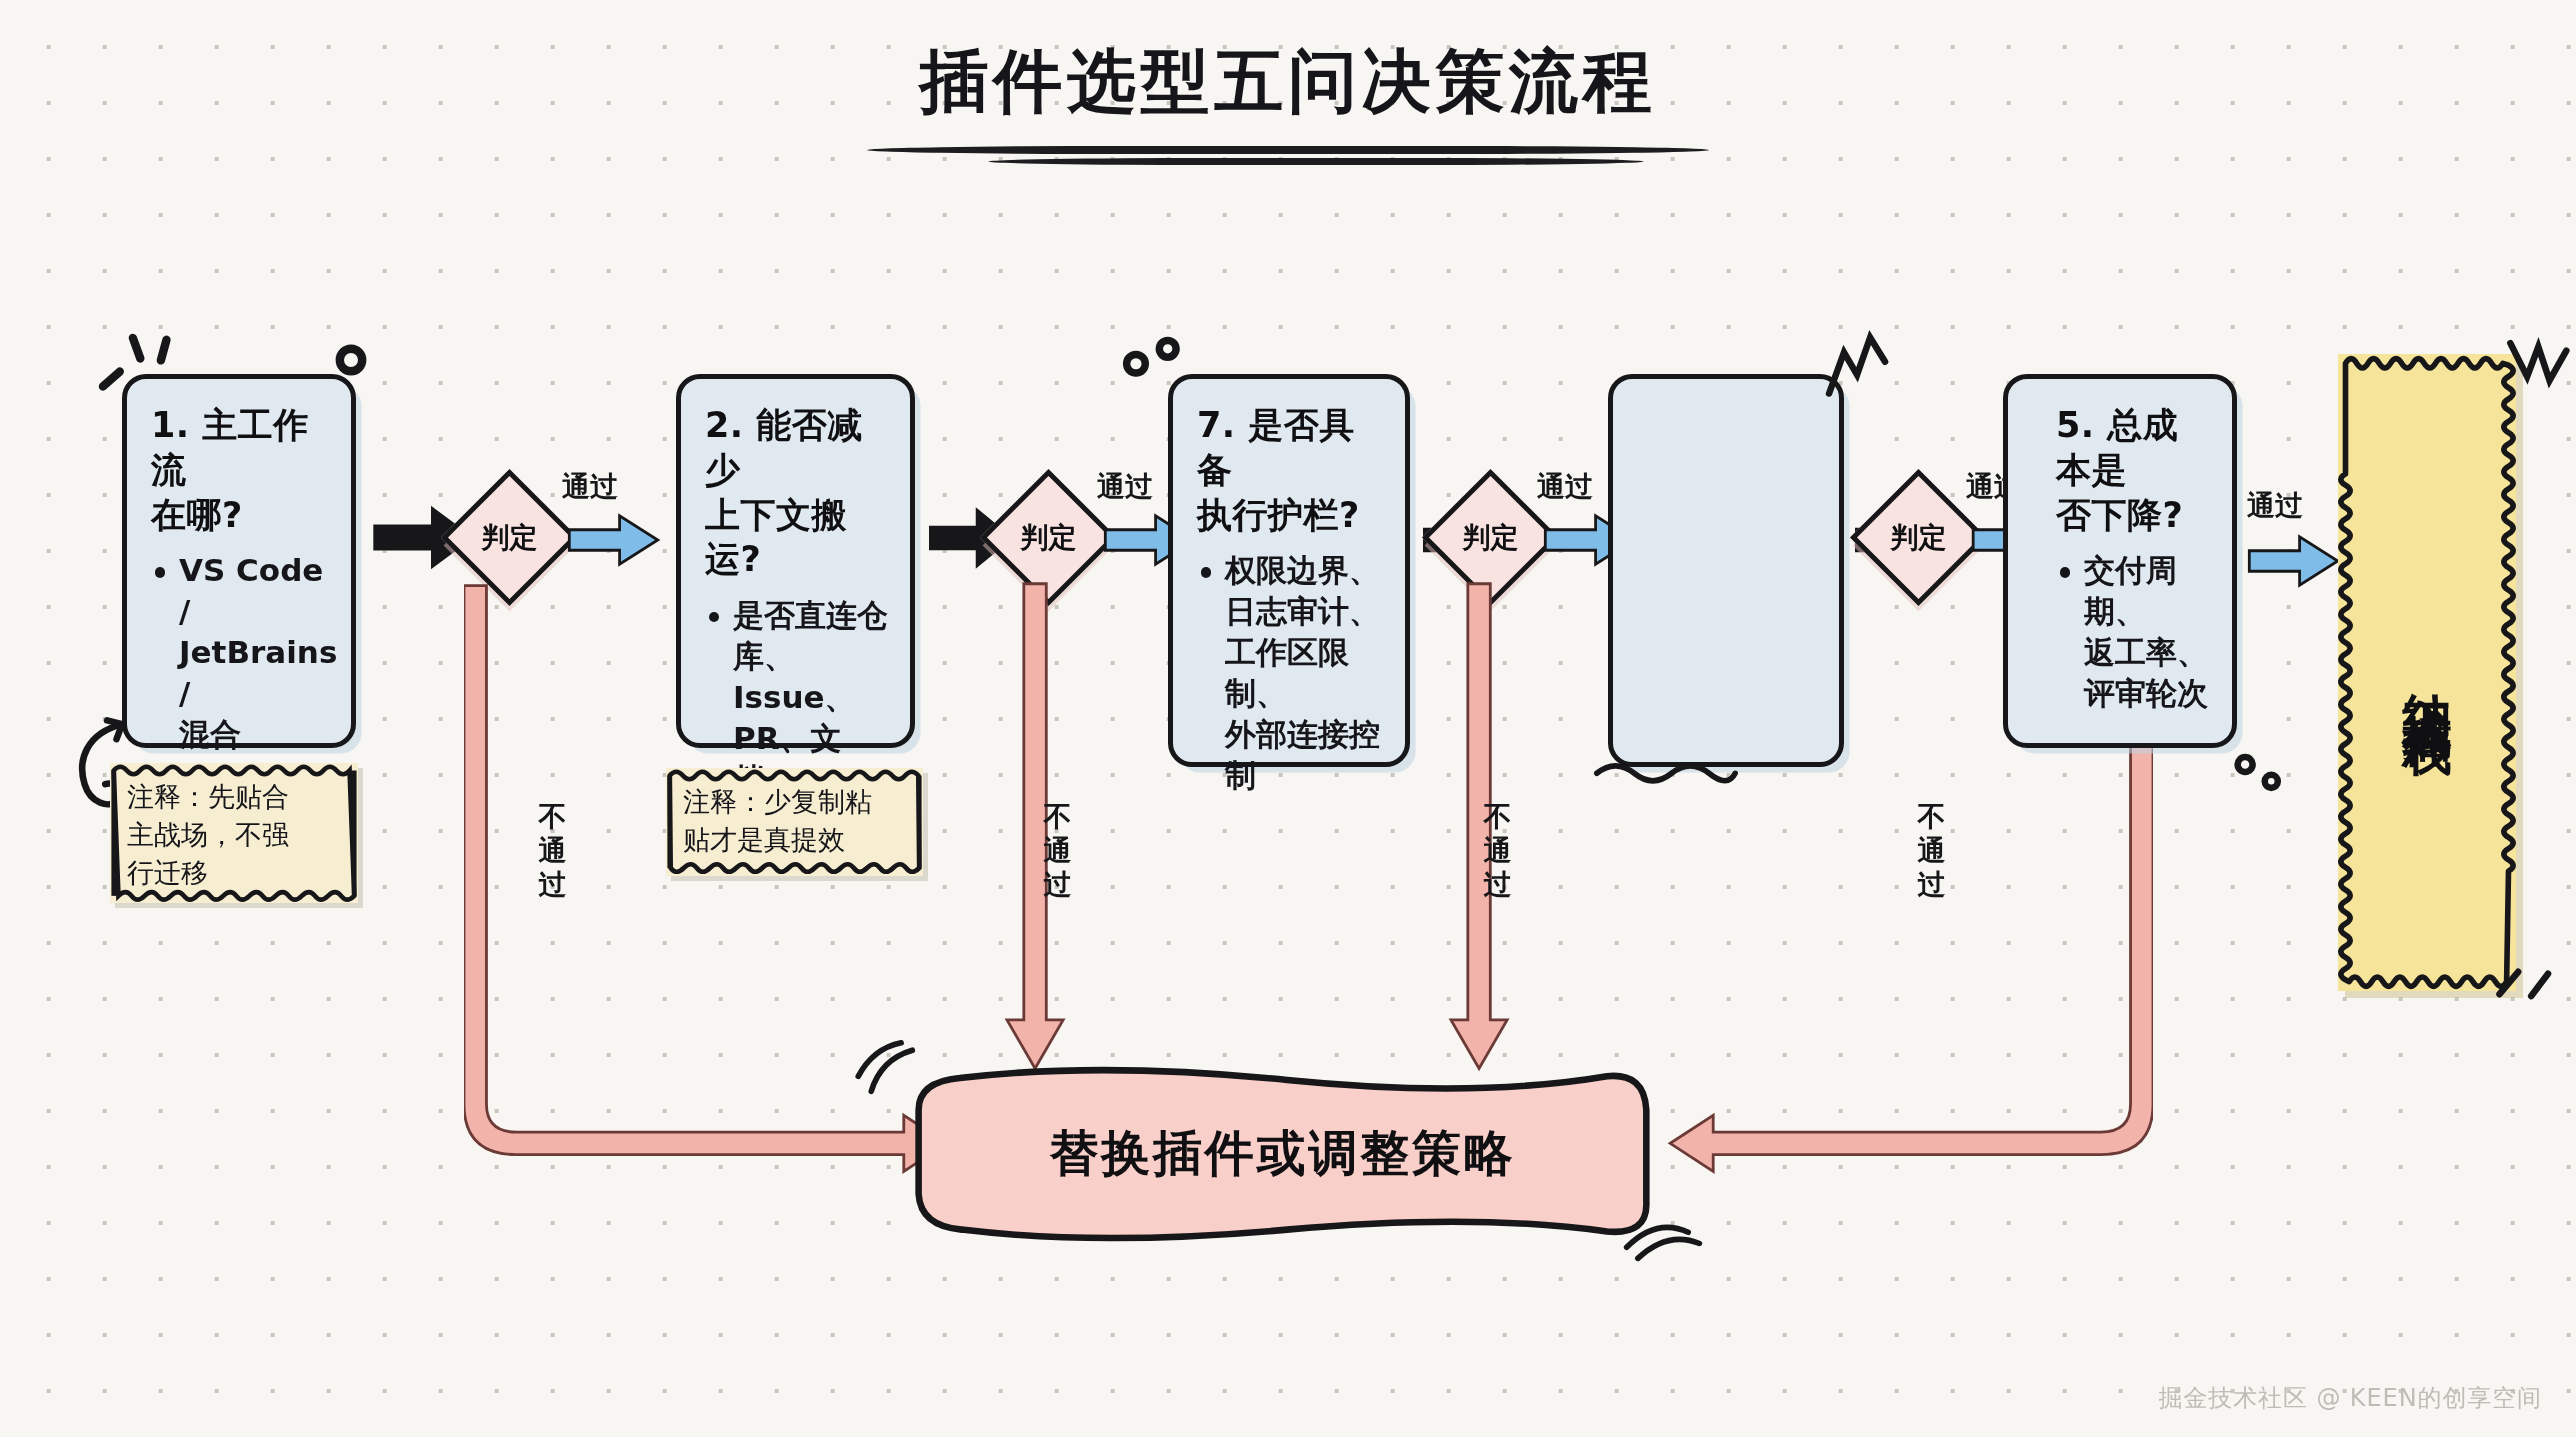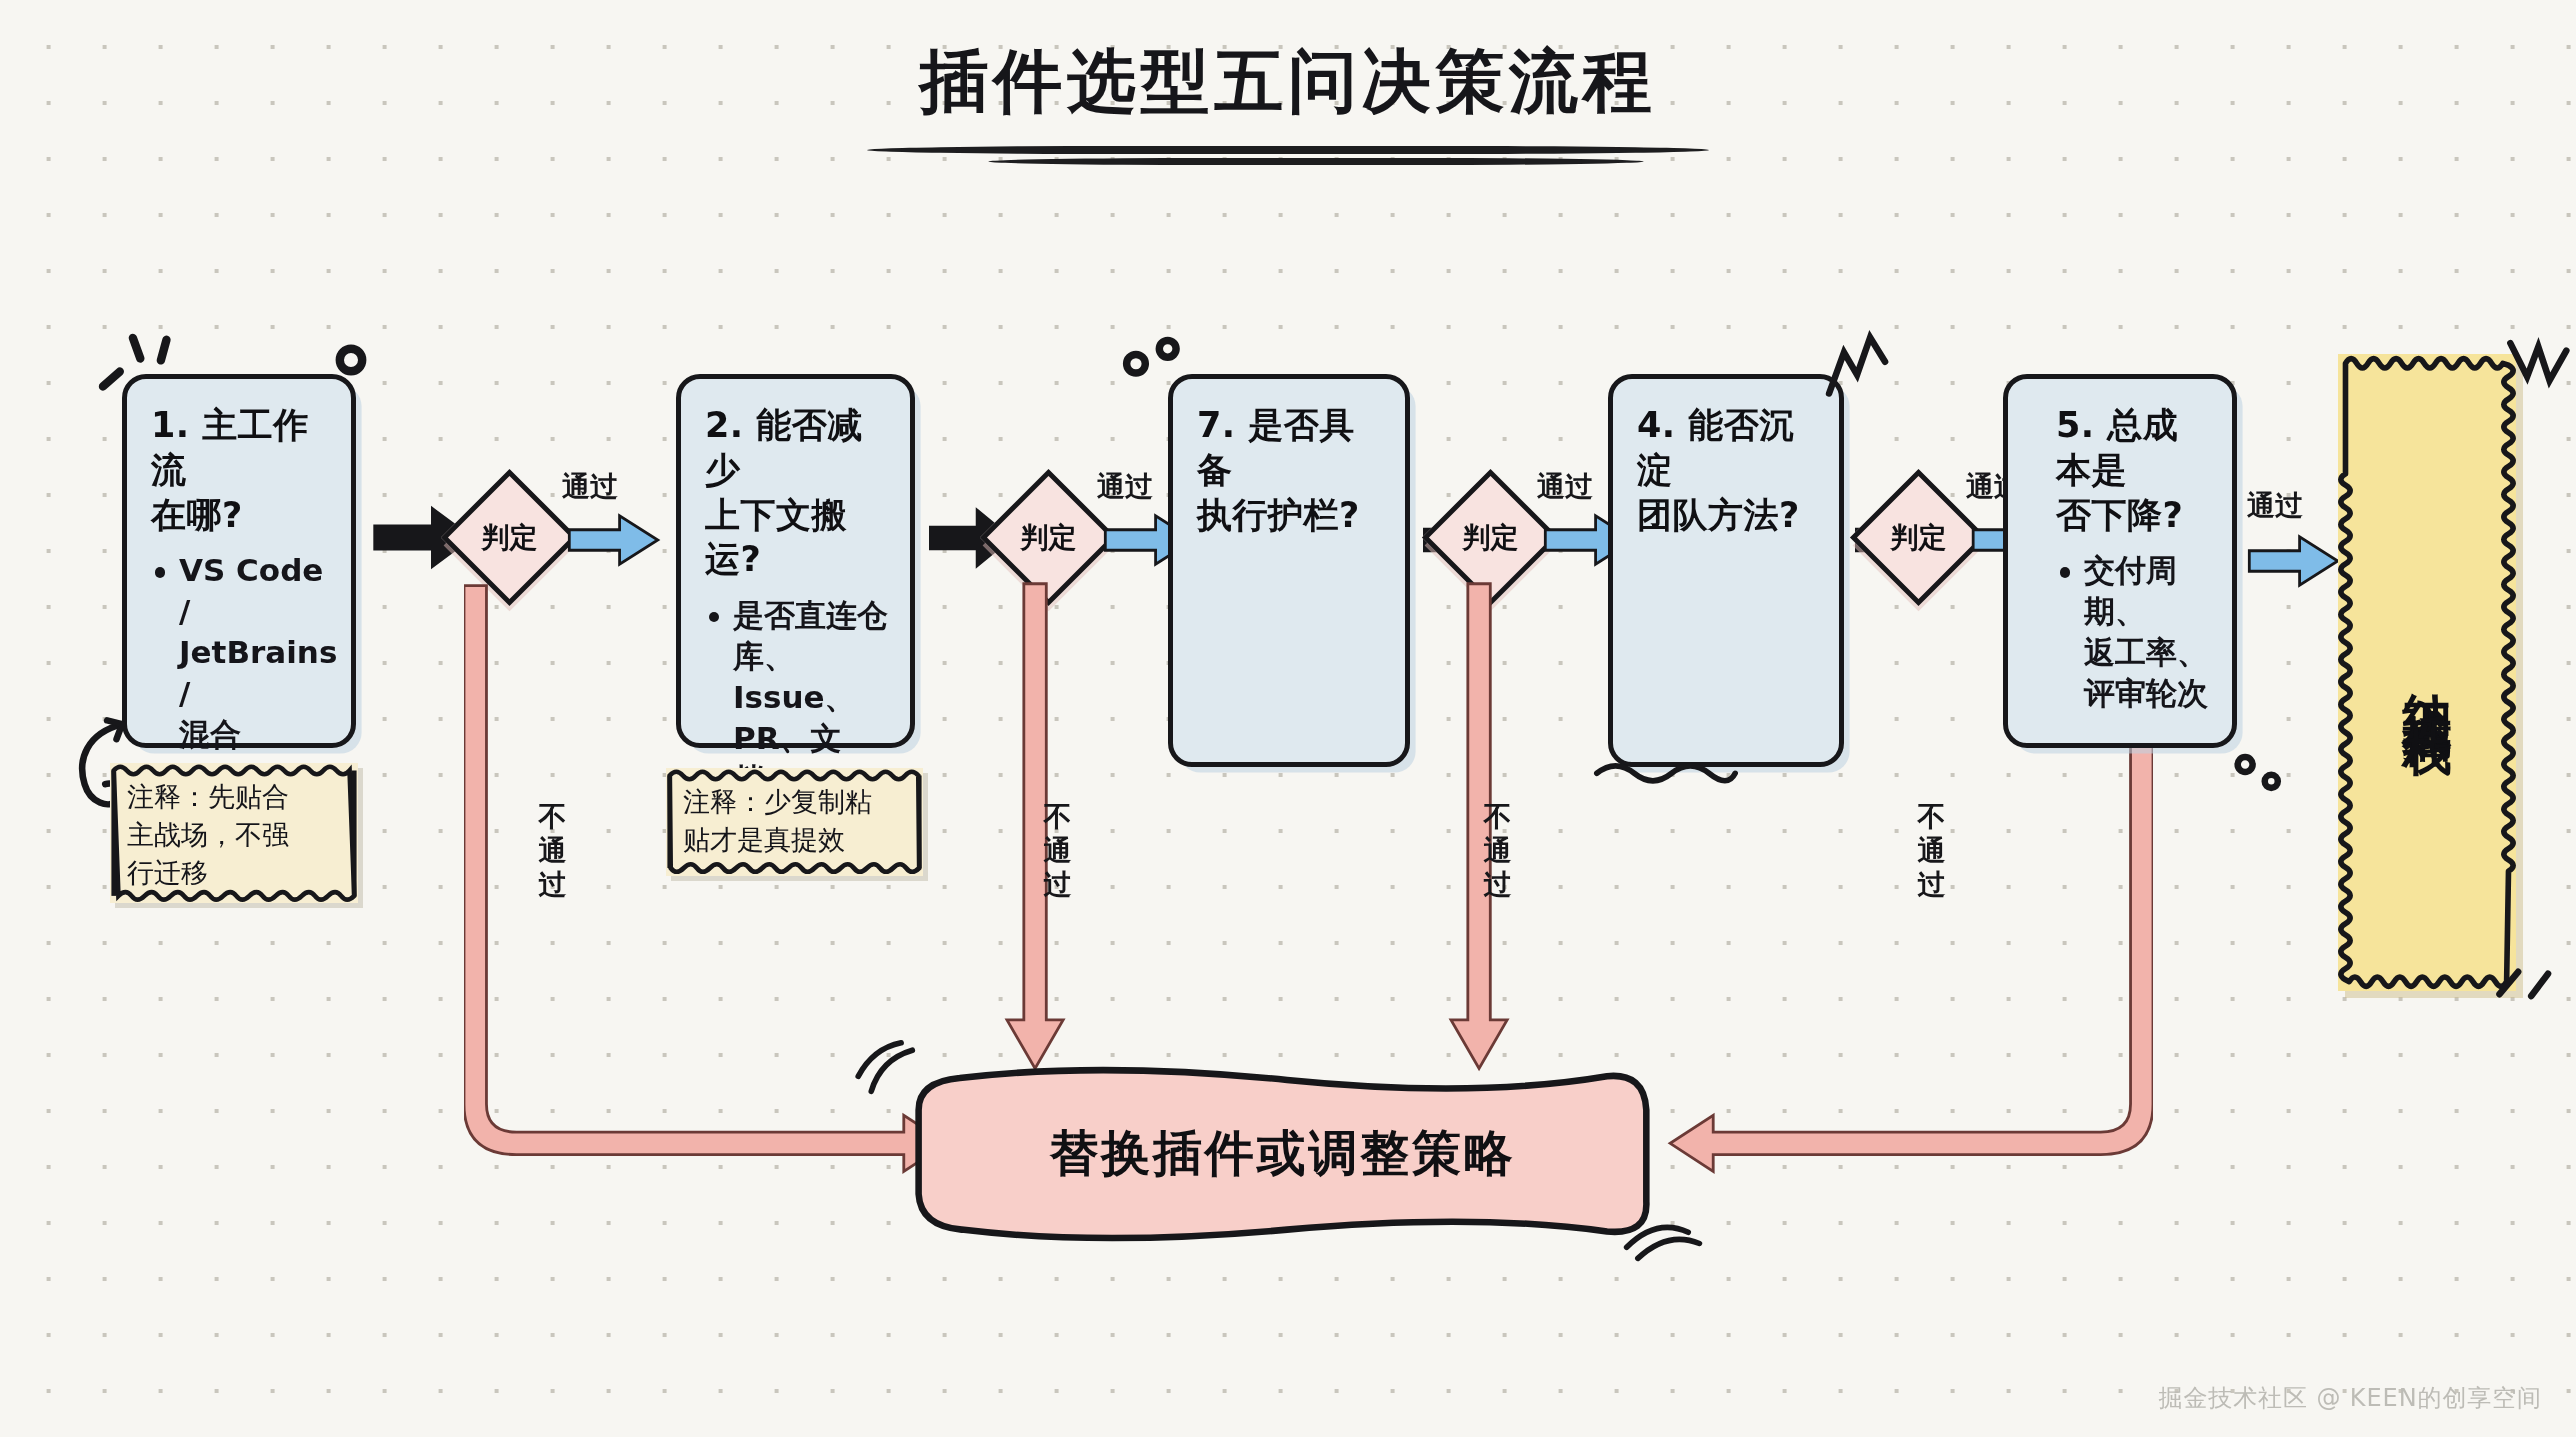--- a/index.html
+++ b/index.html
@@ -225,41 +225,45 @@
 </svg>
 
 <svg class="pipe" style="left:1003px;top:580px;" width="66" height="496" viewBox="0 0 70 530">
   <path d="M22 4 L46 4 L46 470 L64 470 L34 522 L4 470 L22 470 Z" fill="#f2b3ab" stroke="#6b3a36" stroke-width="3"></path>
 </svg>
 <div class="lbl-fail" style="left:1039px;top:800px;">不通过</div>
 
 <div class="qbox" id="box3" style="left:1168px;top:374px;width:242px;height:393px;">
   <div class="qtitle" style="white-space: pre-line;">7. 是否具备
 执行护栏?</div>
+  <ul>
+    <li style="white-space: pre-line;">权限边界、
+日志审计、
+工作区限制、
+外部连接控制</li>
+  </ul>
 </div>
 
 <svg class="arrow-black" style="left:1423px;top:507px;" width="77" height="66" viewBox="0 0 82 70">
   <path d="M0 22 L44 22 L44 2 L80 35 L44 68 L44 48 L0 48 Z" fill="#17171a"></path>
 </svg>
 <div class="diamond" style="left:1442px;top:489px;">
   <span>判定</span>
 </div>
 <div class="lbl-pass" style="left:1537px;top:468px;">通过</div>
 <svg class="arrow-blue" style="left:1543px;top:513px;" width="94" height="54" viewBox="0 0 100 58">
   <path d="M2 18 L56 18 L56 3 L97 29 L56 55 L56 40 L2 40 Z" fill="#7fbce8" stroke="#17171a" stroke-width="3"></path>
 </svg>
 
 <svg class="pipe" style="left:1447px;top:580px;" width="66" height="496" viewBox="0 0 70 530">
   <path d="M22 4 L46 4 L46 470 L64 470 L34 522 L4 470 L22 470 Z" fill="#f2b3ab" stroke="#6b3a36" stroke-width="3"></path>
 </svg>
 <div class="lbl-fail" style="left:1479px;top:800px;">不通过</div>
 
 <div class="qbox" id="box4" style="left:1608px;top:374px;width:236px;height:393px;">
-  <div class="qtitle" style="white-space: pre-line;">4. 能否沉淀
-团队方法?</div>
 </div>
 <svg class="deco" style="left:1816px;top:328px;" width="84" height="75" viewBox="0 0 90 80">
   <path d="M14 70 L30 26 L44 50 L58 10 L74 36" fill="none" stroke="#17171a" stroke-width="7" stroke-linecap="round"></path>
 </svg>
 <svg class="deco" style="left:1591px;top:749px;" width="150" height="43" viewBox="0 0 160 46">
   <path d="M6 26 q20 -16 40 0 t40 0 t40 0 t28 0" fill="none" stroke="#17171a" stroke-width="6" stroke-linecap="round"></path>
 </svg>
 
 <svg class="arrow-black" style="left:1855px;top:507px;" width="77" height="66" viewBox="0 0 82 70">
   <path d="M0 22 L44 22 L44 2 L80 35 L44 68 L44 48 L0 48 Z" fill="#17171a"></path>

